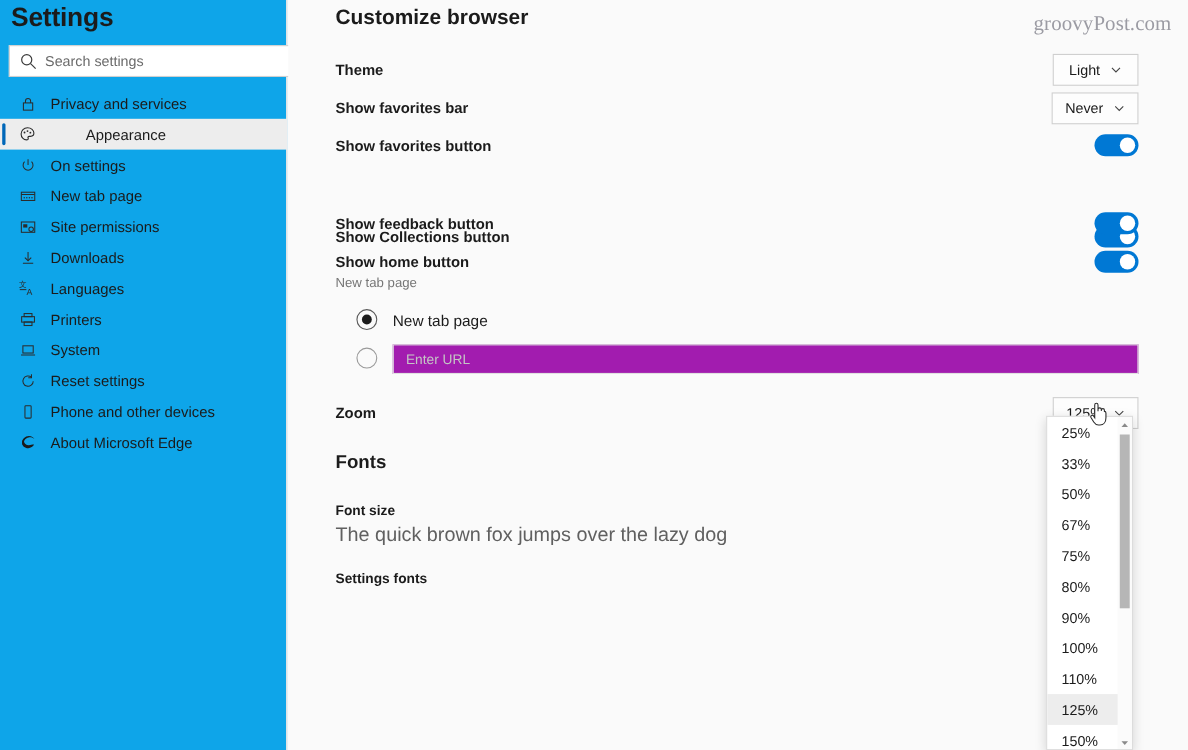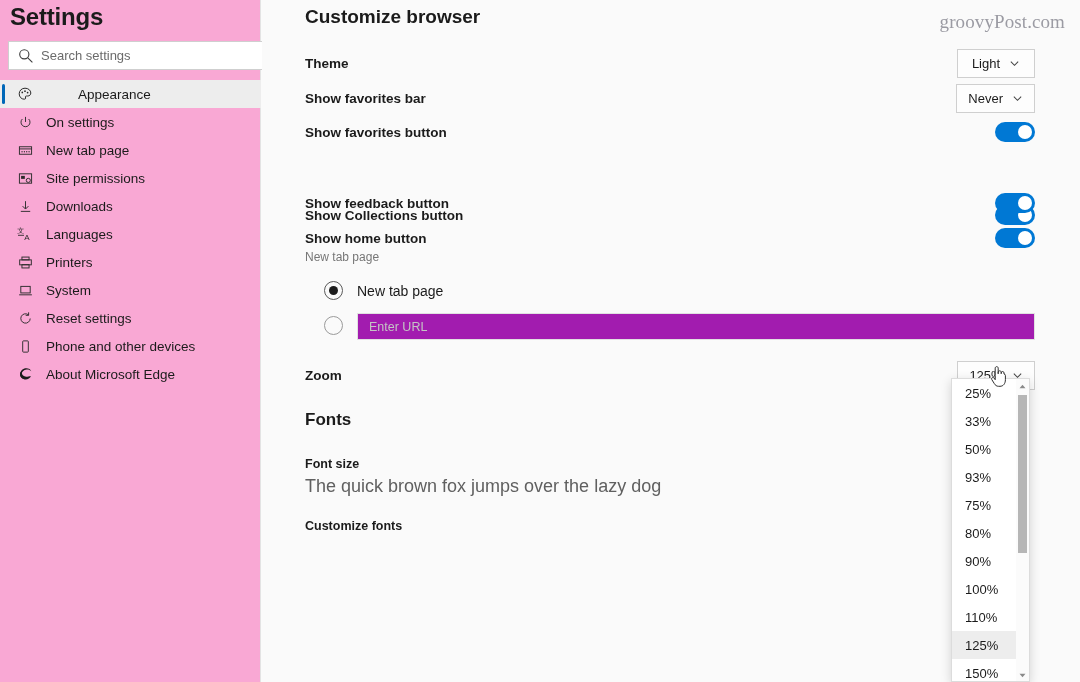--- a/index.html
+++ b/index.html
@@ -14,21 +14,21 @@
   #app {
     position: relative;
     width: 1080px; height: 682px;
     background: #fafafa;
   }
 
   
   #sidebar {
     position: absolute; left: 0; top: 0;
     width: 261px; height: 682px;
-    background: #f9a8d4;
+    background: #0ea5e9;
     border-right: 1px solid #e3e3e3;
   }
   #settings-title {
     position: absolute; left: 10px; top: 3px;
     font-size: 24px; font-weight: 600; color: #1b1b1b;
     letter-spacing: -0.2px;
   }
   #search-box {
     position: absolute; left: 8px; top: 41px;
     width: 278px; height: 29px;
@@ -205,20 +205,29 @@
           <circle cx="7.3" cy="7.3" r="4.6" fill="none" stroke="#3c3c3c" stroke-width="1.1"></circle>
           <line x1="10.8" y1="10.8" x2="15.4" y2="15.4" stroke="#3c3c3c" stroke-width="1.1"></line>
         </svg>
       </span>
       <span class="ph">Search settings</span>
     </div>
 
     <div id="nav">
 
 
+      <div class="nav-item">
+        <span class="ico">
+          <svg width="15" height="15" viewBox="0 0 16 16">
+              <rect x="3.5" y="7" width="9" height="7" fill="none" stroke="#2b2b2b" stroke-width="1"></rect>
+              <path d="M5.5 7V5.2a2.5 2.5 0 0 1 5 0V7" fill="none" stroke="#2b2b2b" stroke-width="1"></path>
+            </svg>
+        </span>
+        <span class="lbl">Privacy and services</span>
+      </div>
 
       <div class="nav-item active">
         <span class="ico">
           <svg width="16" height="16" viewBox="0 0 16 16">
             <path d="M8 2.2c-3.3 0-5.8 2.4-5.8 5.6 0 3.1 2.2 5.4 5 5.4 1 0 1.5-.5 1.5-1.1 0-.5-.3-.7-.3-1.2 0-.5.4-.9 1-.9h1.3c1.8 0 3.1-1.2 3.1-3 0-2.6-2.4-4.8-5.8-4.8z" fill="none" stroke="#2b2b2b" stroke-width="1"></path>
             <circle cx="5.3" cy="6.4" r="0.85" fill="#2b2b2b"></circle>
             <circle cx="8" cy="5.2" r="0.85" fill="#2b2b2b"></circle>
             <circle cx="10.6" cy="6.6" r="0.85" fill="#2b2b2b"></circle>
           </svg>
         </span>
@@ -408,30 +417,30 @@
         <span>125%</span>
         <svg class="chev" width="11" height="11" viewBox="0 0 12 12">
             <polyline points="2,4 6,8 10,4" fill="none" stroke="#444" stroke-width="1.1"></polyline>
           </svg>
       </span>
     </div>
 
     <div id="fonts-heading">Fonts</div>
     <div id="fontsize-label">Font size</div>
     <div id="font-sample">The quick brown fox jumps over the lazy dog</div>
-    <div id="customize-fonts">Customize fonts</div>
+    <div id="customize-fonts">Settings fonts</div>
 
   </div>
 
   <div id="zoom-popup">
     <div id="zoom-list">
       <div class="zitem">25%</div>
       <div class="zitem">33%</div>
       <div class="zitem">50%</div>
-      <div class="zitem">93%</div>
+      <div class="zitem">67%</div>
       <div class="zitem">75%</div>
       <div class="zitem">80%</div>
       <div class="zitem">90%</div>
       <div class="zitem">100%</div>
       <div class="zitem">110%</div>
       <div class="zitem sel-item">125%</div>
       <div class="zitem">150%</div>
     </div>
 
     <div id="zoom-scroll">

